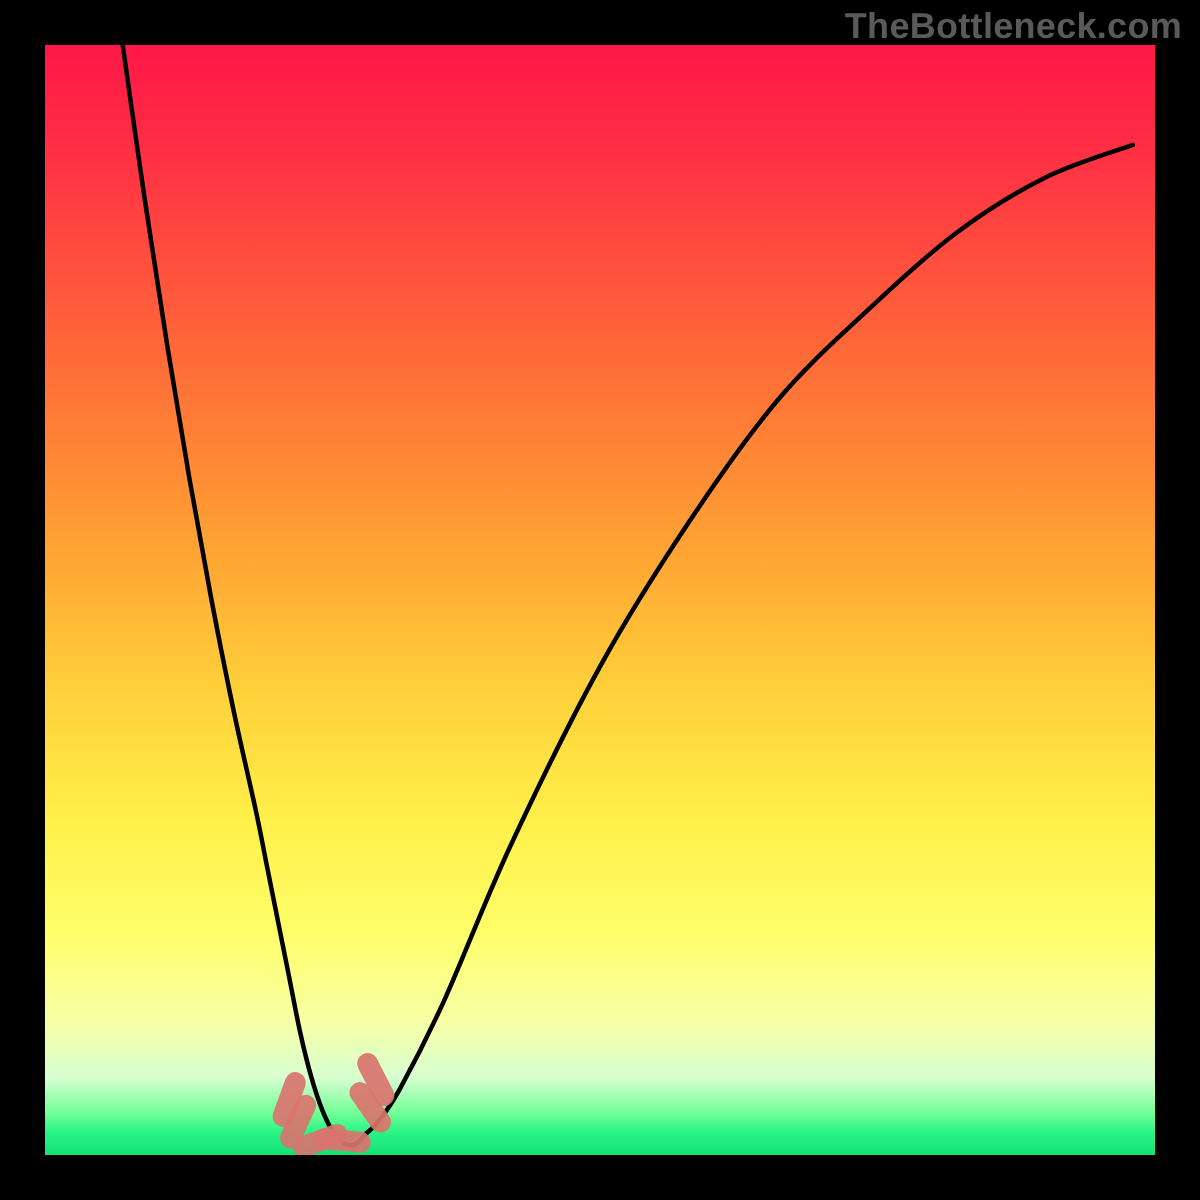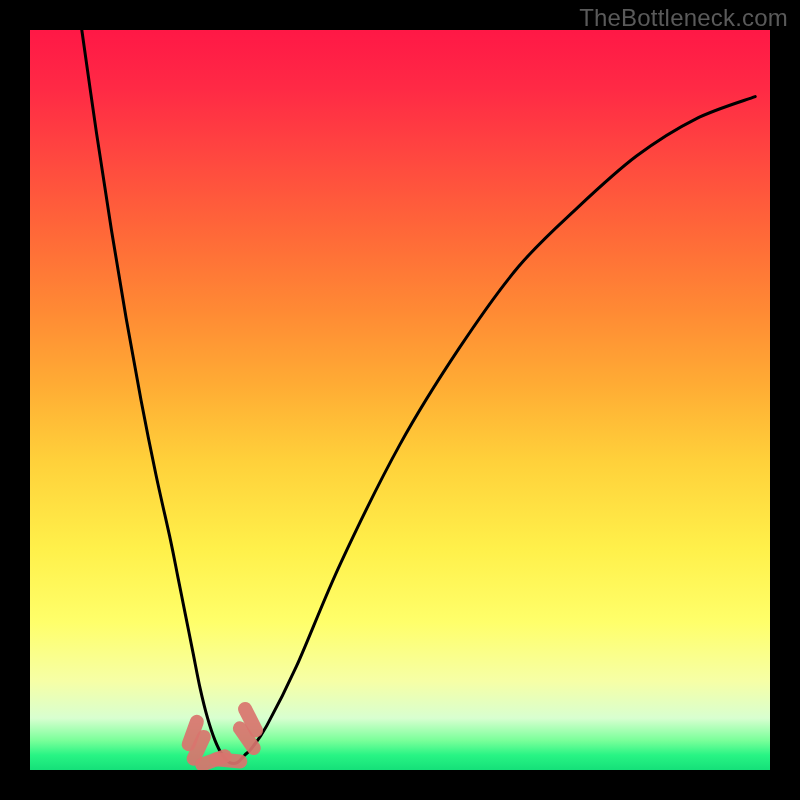--- a/index.html
+++ b/index.html
@@ -15,21 +15,21 @@
     position: relative;
     width: 800px;
     height: 800px;
     background: #000000;
   }
   .watermark {
     position: absolute;
     top: 4px;
     right: 12px;
     font-size: 24px;
-    font-weight: 400;
+    font-weight: 700;
     color: #5a5a5a;
     letter-spacing: 0.2px;
     z-index: 10;
   }
   .plot-area {
     position: absolute;
     left: 30px;
     top: 30px;
     width: 740px;
     height: 740px;

